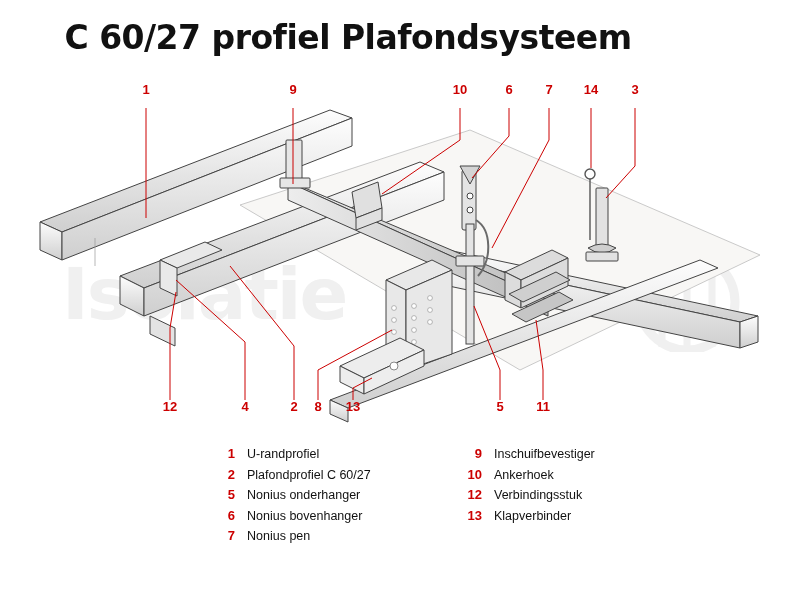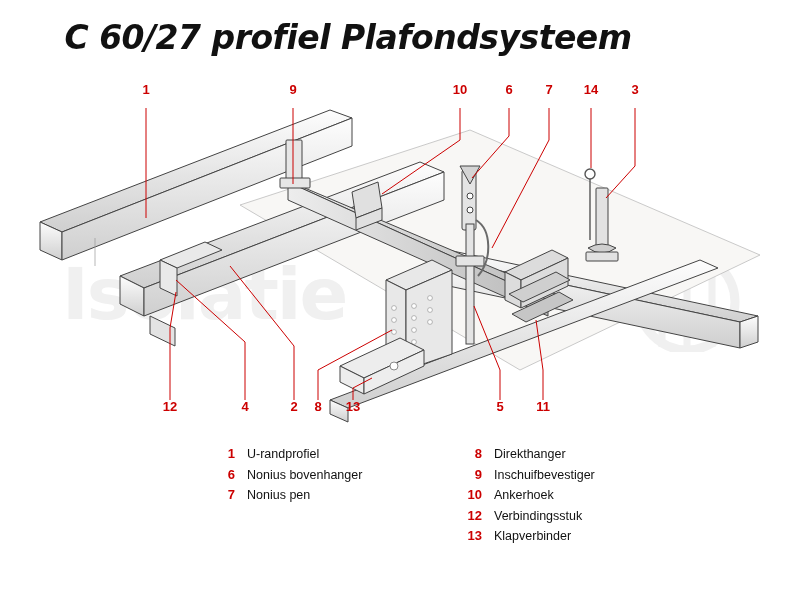--- a/index.html
+++ b/index.html
@@ -24,21 +24,20 @@
     position: absolute;
     top: 18px;
     left: 0;
     width: 696px;
     text-align: center;
     font-size: 33px;
     font-weight: bold;
     color: #111111;
     letter-spacing: -0.5px;
     font-family: "DejaVu Sans", sans-serif;
-    font-style: italic;
   }
   #diagram-area {
     position: absolute;
     top: 70px;
     left: 0;
     width: 810px;
     height: 360px;
   }
   #watermark {
     position: absolute;
@@ -269,31 +268,34 @@
   <div class="callout-label" style="left:353px; top:399px;">13</div>
   <div class="callout-label" style="left:500px; top:399px;">5</div>
   <div class="callout-label" style="left:543px; top:399px;">11</div>
 
   <div id="legend">
     <div class="legend-col" id="legend-col-left">
       <div class="legend-row">
         <span class="legend-num">1</span><span class="legend-text">U-randprofiel</span>
       </div>
       <div class="legend-row">
+        <span class="legend-num">2</span><span class="legend-text">Plafondprofiel C 60/27</span>
+      </div>
+      <div class="legend-row">
+        <span class="legend-num">5</span><span class="legend-text">Nonius onderhanger</span>
+      </div>
+      <div class="legend-row">
         <span class="legend-num">6</span><span class="legend-text">Nonius bovenhanger</span>
       </div>
       <div class="legend-row">
         <span class="legend-num">7</span><span class="legend-text">Nonius pen</span>
       </div>
     </div>
     <div class="legend-col" id="legend-col-right">
       <div class="legend-row">
-        <span class="legend-num">8</span><span class="legend-text">Direkthanger</span>
-      </div>
-      <div class="legend-row">
         <span class="legend-num">9</span><span class="legend-text">Inschuifbevestiger</span>
       </div>
       <div class="legend-row">
         <span class="legend-num">10</span><span class="legend-text">Ankerhoek</span>
       </div>
       <div class="legend-row">
         <span class="legend-num">12</span><span class="legend-text">Verbindingsstuk</span>
       </div>
       <div class="legend-row">
         <span class="legend-num">13</span><span class="legend-text">Klapverbinder</span>

